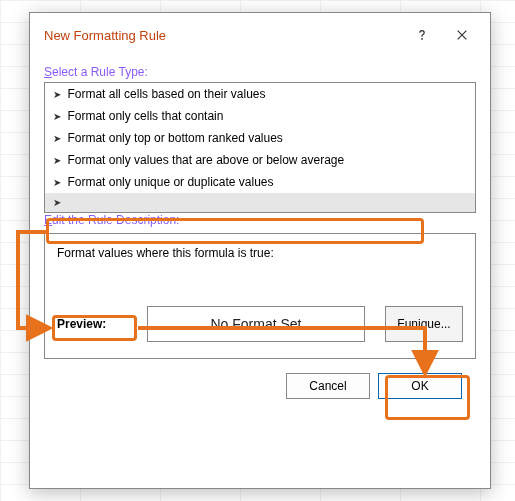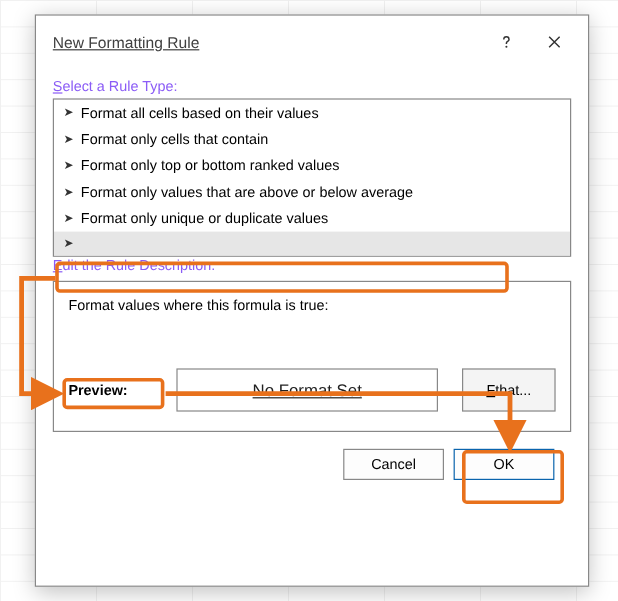--- a/index.html
+++ b/index.html
@@ -4,38 +4,38 @@
   <style>
     * { box-sizing: border-box; margin: 0; padding: 0; }
     body { font-family: "Segoe UI", Tahoma, sans-serif; font-size: 12px; background: #f5f5f5; width: 515px; height: 501px; position: relative; overflow: hidden; }
     .sheet-bg { position: absolute; inset: 0; background: #fff; }
     .sheet-bg::before { content:""; position:absolute; inset:0; background-image: linear-gradient(#e3e3e3 1px, transparent 1px), linear-gradient(90deg, #e3e3e3 1px, transparent 1px); background-size: 80px 22px; opacity:.5; }
     .dialog {
       position: absolute; left: 29px; top: 12px; width: 462px; height: 477px;
       background: #fff; border: 1px solid #888; box-shadow: 0 4px 18px rgba(0,0,0,.25);
     }
     .titlebar { display: flex; align-items: center; padding: 10px 8px 10px 14px; }
-    .title { flex: 1; font-size: 13px; color: #404040; text-decoration: underline; }
+    .title { flex: 1; font-size: 13px; color: #c2410c; }
     .title-btn { width: 40px; height: 24px; display:flex; align-items:center; justify-content:center; color:#222; cursor:pointer; }
     .title-btn svg { width:14px; height:14px; }
     .body { padding: 4px 14px 12px 14px; }
     .section-label { margin-top: 4px; margin-bottom: 3px; color: #8b5cf6; }
     .section-label span.u { text-decoration: underline; }
     .rule-list { border: 1px solid #888; background:#fff; }
     .rule-item { padding: 4px 8px; display:flex; align-items:center; cursor:default; }
     .rule-item .arrow { margin-right:6px; font-size:10px; color:#333; }
     .rule-item.selected { background:#e6e6e6; }
     .desc-box { border:1px solid #888; margin-top:6px; padding:12px 12px 16px 12px; }
     .desc-title { font-weight:normal; margin-bottom:9px; }
     .formula-row { display:flex; align-items:center; gap:6px; }
     .formula-input { flex:1; border:1px solid #888; height:22px; padding:2px 6px; font-family: inherit; font-size:12px; }
     .ref-btn { width:22px; height:22px; border:1px solid #888; background:#f4f4f4; display:flex; align-items:center; justify-content:center; cursor:pointer; }
     .preview-row { display:flex; align-items:center; margin-top:46px; gap:20px; }
     .preview-label { font-weight:bold; width:70px; }
-    .preview-box { flex:1; border:1px solid #888; height:36px; display:flex; align-items:center; justify-content:center; font-size:14px; color:#222;text-decoration:underline; }
+    .preview-box { flex:1; border:1px solid #888; height:36px; display:flex; align-items:center; justify-content:center; font-size:14px; color:#222; }
     .format-btn { width:78px; height:36px; border:1px solid #888; background:#f4f4f4; cursor:pointer; display:flex; align-items:center; justify-content:center; text-align:center; }
     .format-btn span.u { text-decoration: underline; }
     .footer { display:flex; justify-content:flex-end; gap:8px; padding: 14px 14px 0 14px; }
     .btn { width:84px; height:26px; border:1px solid #888; background:#fdfdfd; cursor:pointer; display:flex; align-items:center; justify-content:center; }
     .btn.primary { border-color:#0a64ad; }
     
     .hl { position:absolute; border:3px solid #e8711c; border-radius:4px; pointer-events:none; }
     .arrow-svg { position:absolute; pointer-events:none; }
   </style>
 </head>
@@ -88,21 +88,21 @@
       </div>
 
     <div class="section-label" style="margin-top:0;"><span class="u">E</span><span>dit the Rule Description:</span></div>
 
     <div class="desc-box">
       <div class="desc-title"><span>F</span><span class="u">o</span><span>rmat values where this formula is true:</span></div>
       <div class="preview-row">
         <div class="preview-label">Preview:</div>
         <div class="preview-box">No Format Set</div>
         <div class="format-btn">
-            <span><span class="u">F</span><span>that...</span></span>
+            <span><span class="u">F</span><span>unique...</span></span>
           </div>
       </div>
     </div>
 
     <div class="footer">
       <div class="btn">Cancel</div>
       <div class="btn primary">OK</div>
     </div>
   </div>
 </div>

